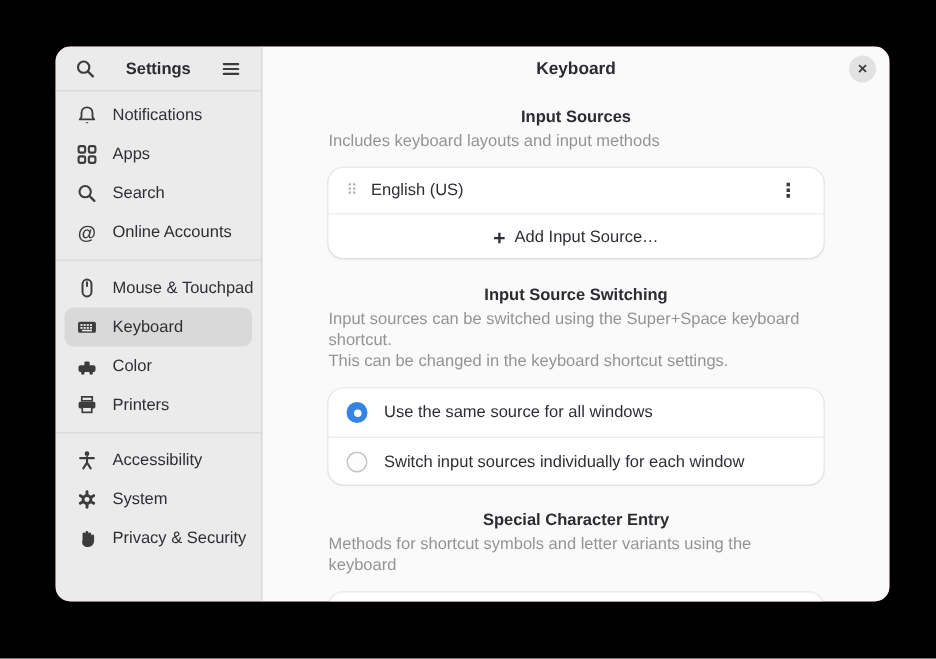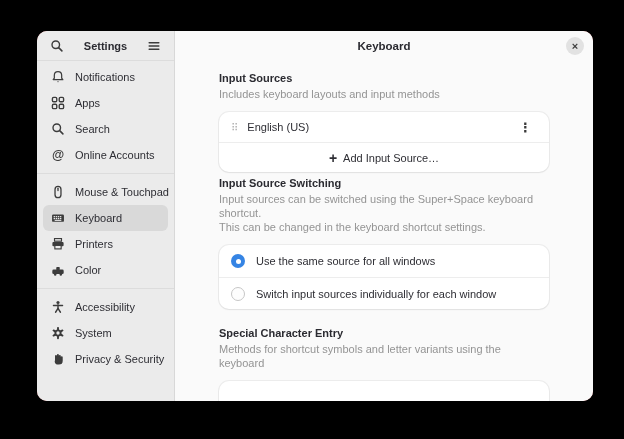--- a/index.html
+++ b/index.html
@@ -46,21 +46,21 @@
   .main-header {
     height:30px; flex:0 0 30px; display:flex; align-items:center; padding:0 9px; position:relative;
   }
   .main-title { position:absolute; left:0; right:0; text-align:center; font-size:11.5px; font-weight:bold; color:#2b2b31; }
   .close-btn {
     margin-left:auto; width:18px; height:18px; border-radius:50%;
     background:#e2e2e2; color:#3c3c3c; display:flex; align-items:center; justify-content:center;
     font-size:11px; line-height:1; cursor:pointer; z-index:2; font-weight:bold;
   }
   .content { flex:1; padding:10px 44px 0; overflow:hidden; }
-  .section-title { font-size:11px; font-weight:bold; color:#2b2b31; line-height:14px; }
+  .section-title { font-size:11px; font-weight:bold; color:#2b2b31; line-height:14px;text-align:center; }
   .section-sub { font-size:11px; color:#949494; line-height:14px; margin-top:2px; }
   .card {
     background:#fff; border-radius:10px; margin-top:11px;
     box-shadow:0 0 0 1px rgba(0,0,0,.055), 0 1px 2px rgba(0,0,0,.05);
     overflow:hidden;
   }
   .row { display:flex; align-items:center; padding:0 12px; }
   .row + .row { border-top:1px solid #ededed; }
   .h30 { height:30px; } .h32 { height:32px; }
   .drag-handle { color:#b3b3b3; font-size:10px; letter-spacing:-1px; cursor:grab; margin-right:10px; }
@@ -71,21 +71,21 @@
   .radio {
     width:14px; height:14px; border-radius:50%; margin-right:11px; flex:0 0 14px;
     position:relative; cursor:pointer;
   }
   .radio.on { background:#3584e4; }
   .radio.on::after {
     content:""; position:absolute; left:4.5px; top:4.5px; width:5px; height:5px;
     border-radius:50%; background:#fff;
   }
   .radio.off { background:#fdfdfd; border:1px solid #c6c6c6; }
-  .gap-lg { margin-top:4px; }
+  .gap-lg { margin-top:18px; }
   .gap-md { margin-top:17px; }
   svg { display:block; }
 </style>
 </head>
 <body>
 
 <div class="window">
 
   <div class="sidebar">
     <div class="sidebar-header">
@@ -183,38 +183,38 @@
                 <rect x="4.2" y="10.1" width="7.6" height="1.2"></rect>
               </g>
             </svg>
         </span>
         <span class="lbl">Keyboard</span>
       </div>
 
       <div class="side-item">
         <span class="glyph">
           <svg width="14" height="14" viewBox="0 0 16 16">
-              <rect x="4" y="1.8" width="8" height="3" fill="none" stroke="#3c3c3c" stroke-width="1.3"></rect>
-              <rect x="1.6" y="5.6" width="12.8" height="5" rx="1.2" fill="#3c3c3c"></rect>
-              <rect x="4.4" y="9.6" width="7.2" height="4" fill="#ebebeb" stroke="#3c3c3c" stroke-width="1.3"></rect>
-            </svg>
-        </span>
-        <span class="lbl">Printers</span>
-      </div>
-
-      <div class="side-item">
-        <span class="glyph">
-          <svg width="14" height="14" viewBox="0 0 16 16">
               <path d="M3 7.5h10a1.5 1.5 0 0 1 1.5 1.5v2a1.5 1.5 0 0 1-1.5 1.5H3A1.5 1.5 0 0 1 1.5 11V9A1.5 1.5 0 0 1 3 7.5z" fill="#3c3c3c"></path>
               <rect x="6" y="4.5" width="4" height="3.5" rx="1" fill="#3c3c3c"></rect>
               <circle cx="4.8" cy="13.2" r="1.4" fill="#3c3c3c"></circle>
               <circle cx="11.2" cy="13.2" r="1.4" fill="#3c3c3c"></circle>
             </svg>
         </span>
         <span class="lbl">Color</span>
+      </div>
+
+      <div class="side-item">
+        <span class="glyph">
+          <svg width="14" height="14" viewBox="0 0 16 16">
+              <rect x="4" y="1.8" width="8" height="3" fill="none" stroke="#3c3c3c" stroke-width="1.3"></rect>
+              <rect x="1.6" y="5.6" width="12.8" height="5" rx="1.2" fill="#3c3c3c"></rect>
+              <rect x="4.4" y="9.6" width="7.2" height="4" fill="#ebebeb" stroke="#3c3c3c" stroke-width="1.3"></rect>
+            </svg>
+        </span>
+        <span class="lbl">Printers</span>
       </div>
 
       <div class="side-divider"></div>
 
       <div class="side-item">
         <span class="glyph">
           <svg width="14" height="14" viewBox="0 0 16 16">
               <circle cx="8" cy="2.8" r="1.8" fill="#3c3c3c"></circle>
               <g stroke="#3c3c3c" stroke-width="1.6" stroke-linecap="round" fill="none">
                 <line x1="2.8" y1="6.2" x2="13.2" y2="6.2"></line>

